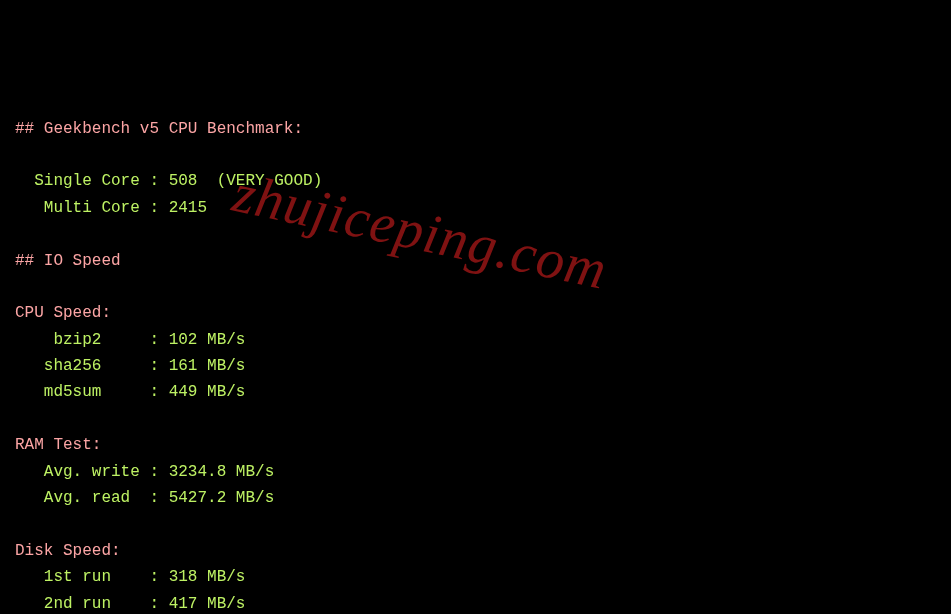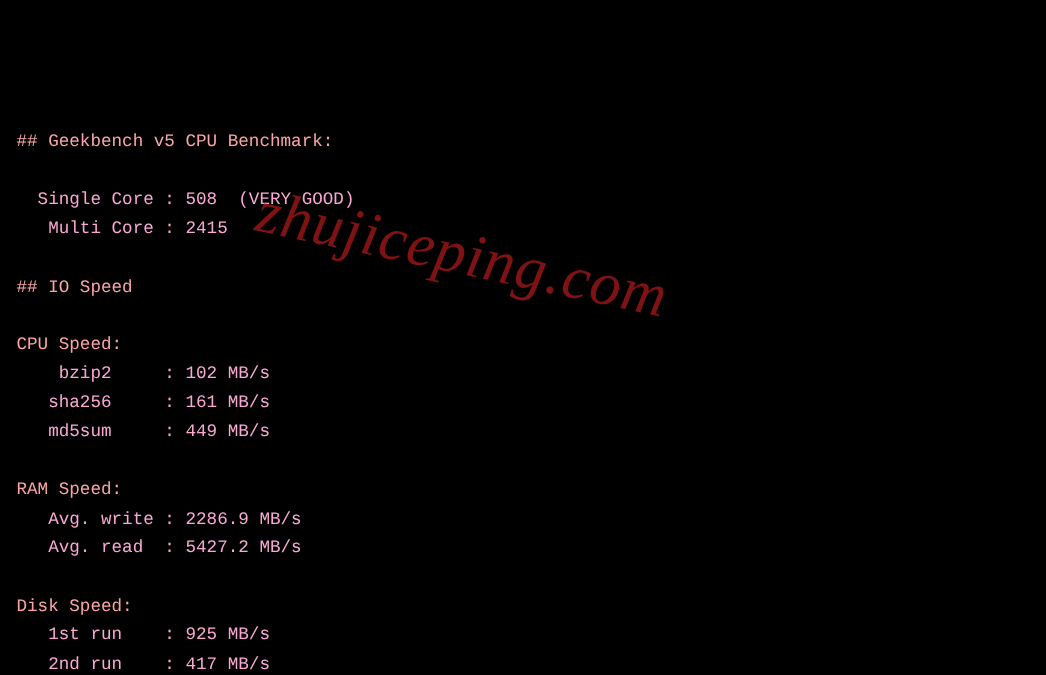--- a/index.html
+++ b/index.html
@@ -17,21 +17,21 @@
       width: 951px;
       height: 614px;
       position: relative;
       overflow: hidden;
       white-space: pre;
     }
     .cyan {
       color: #fca5a5;
     }
     .white {
-      color: #f9a8d4;
+      color: #bef264;
     }
     .watermark {
       position: absolute;
       top: 185px;
       left: 230px;
       font-family: Georgia, "Times New Roman", serif;
       font-style: italic;
       font-size: 56px;
       font-weight: 500;
       color: #aa1818;
@@ -52,26 +52,26 @@
 <span class="white">  Single Core : </span><span class="white">508  (VERY GOOD)</span>
 <span class="white">   Multi Core : </span><span class="white">2415</span>
 
 <span class="cyan">## IO Speed</span>
 
 <span class="cyan">CPU Speed:</span>
 <span class="white">    bzip2     : </span><span class="white">102 MB/s</span>
 <span class="white">   sha256     : </span><span class="white">161 MB/s</span>
 <span class="white">   md5sum     : </span><span class="white">449 MB/s</span>
 
-<span class="cyan">RAM Speed:</span>
-<span class="white">   Avg. write : </span><span class="white">2286.9 MB/s</span>
+<span class="cyan">RAM Test:</span>
+<span class="white">   Avg. write : </span><span class="white">3234.8 MB/s</span>
 <span class="white">   Avg. read  : </span><span class="white">5427.2 MB/s</span>
 
 <span class="cyan">Disk Speed:</span>
-<span class="white">   1st run    : </span><span class="white">925 MB/s</span>
+<span class="white">   1st run    : </span><span class="white">318 MB/s</span>
 <span class="white">   2nd run    : </span><span class="white">417 MB/s</span>
 
 
 </div>
 
 <div class="watermark">zhujiceping.com</div>
 
 
 
 

